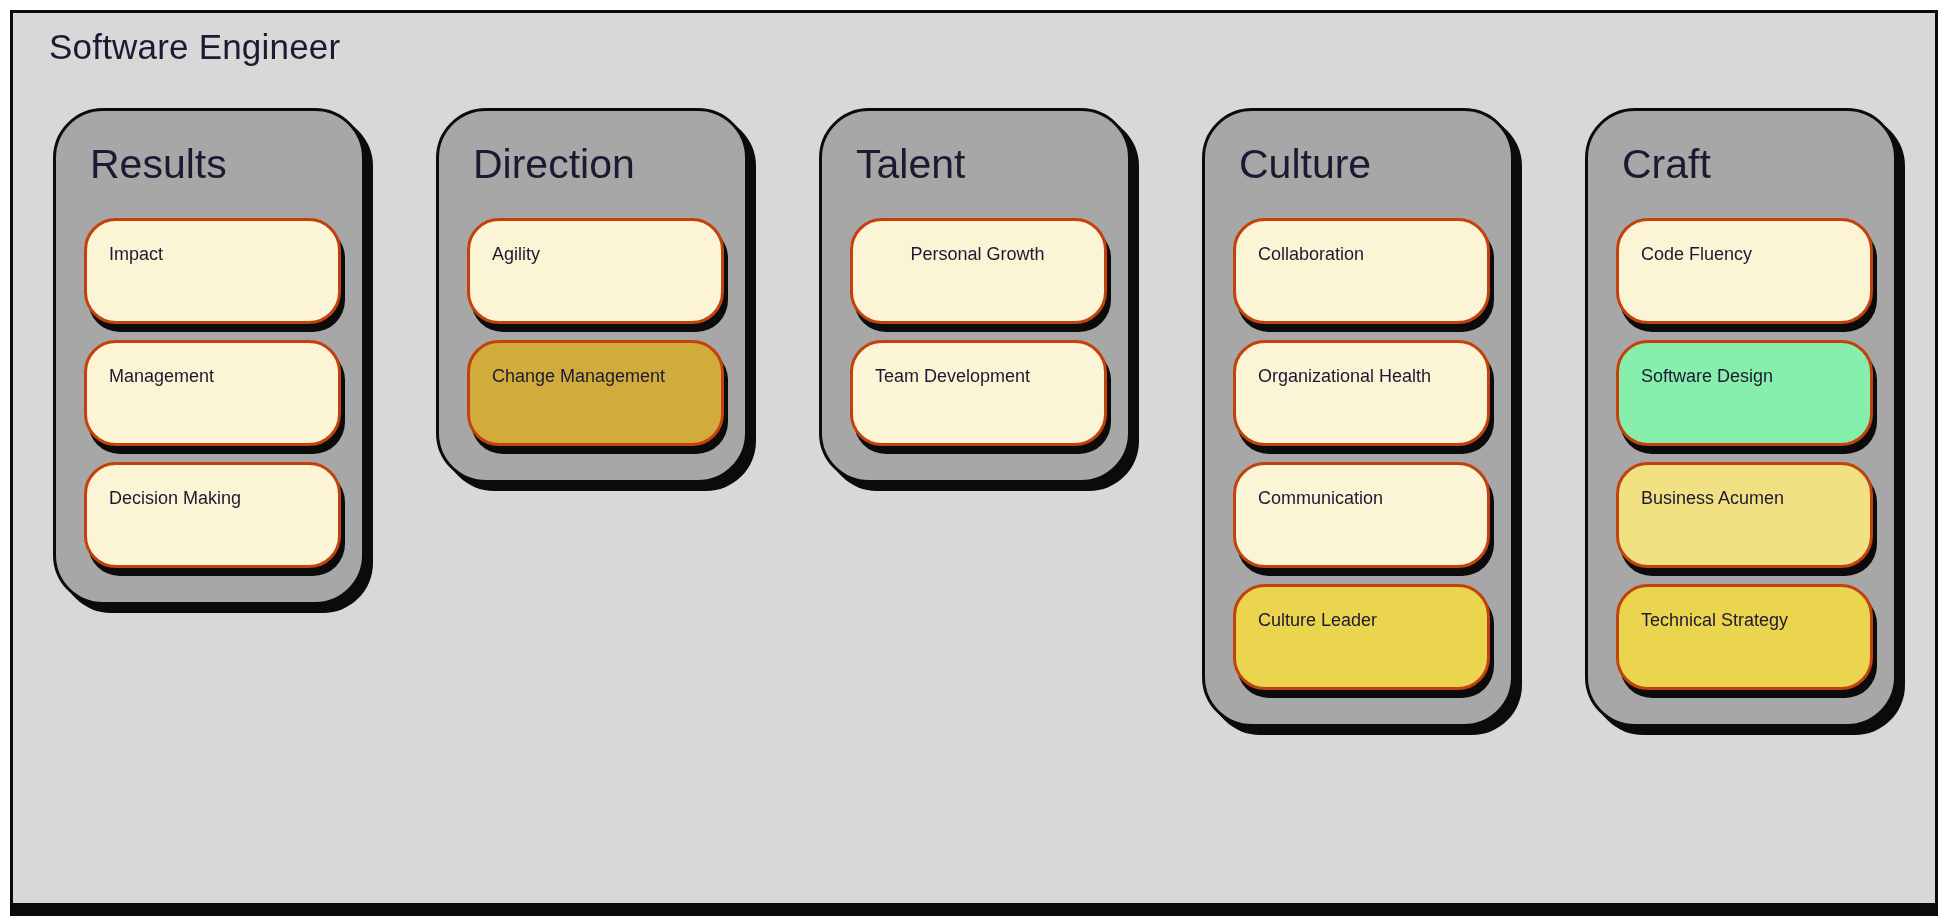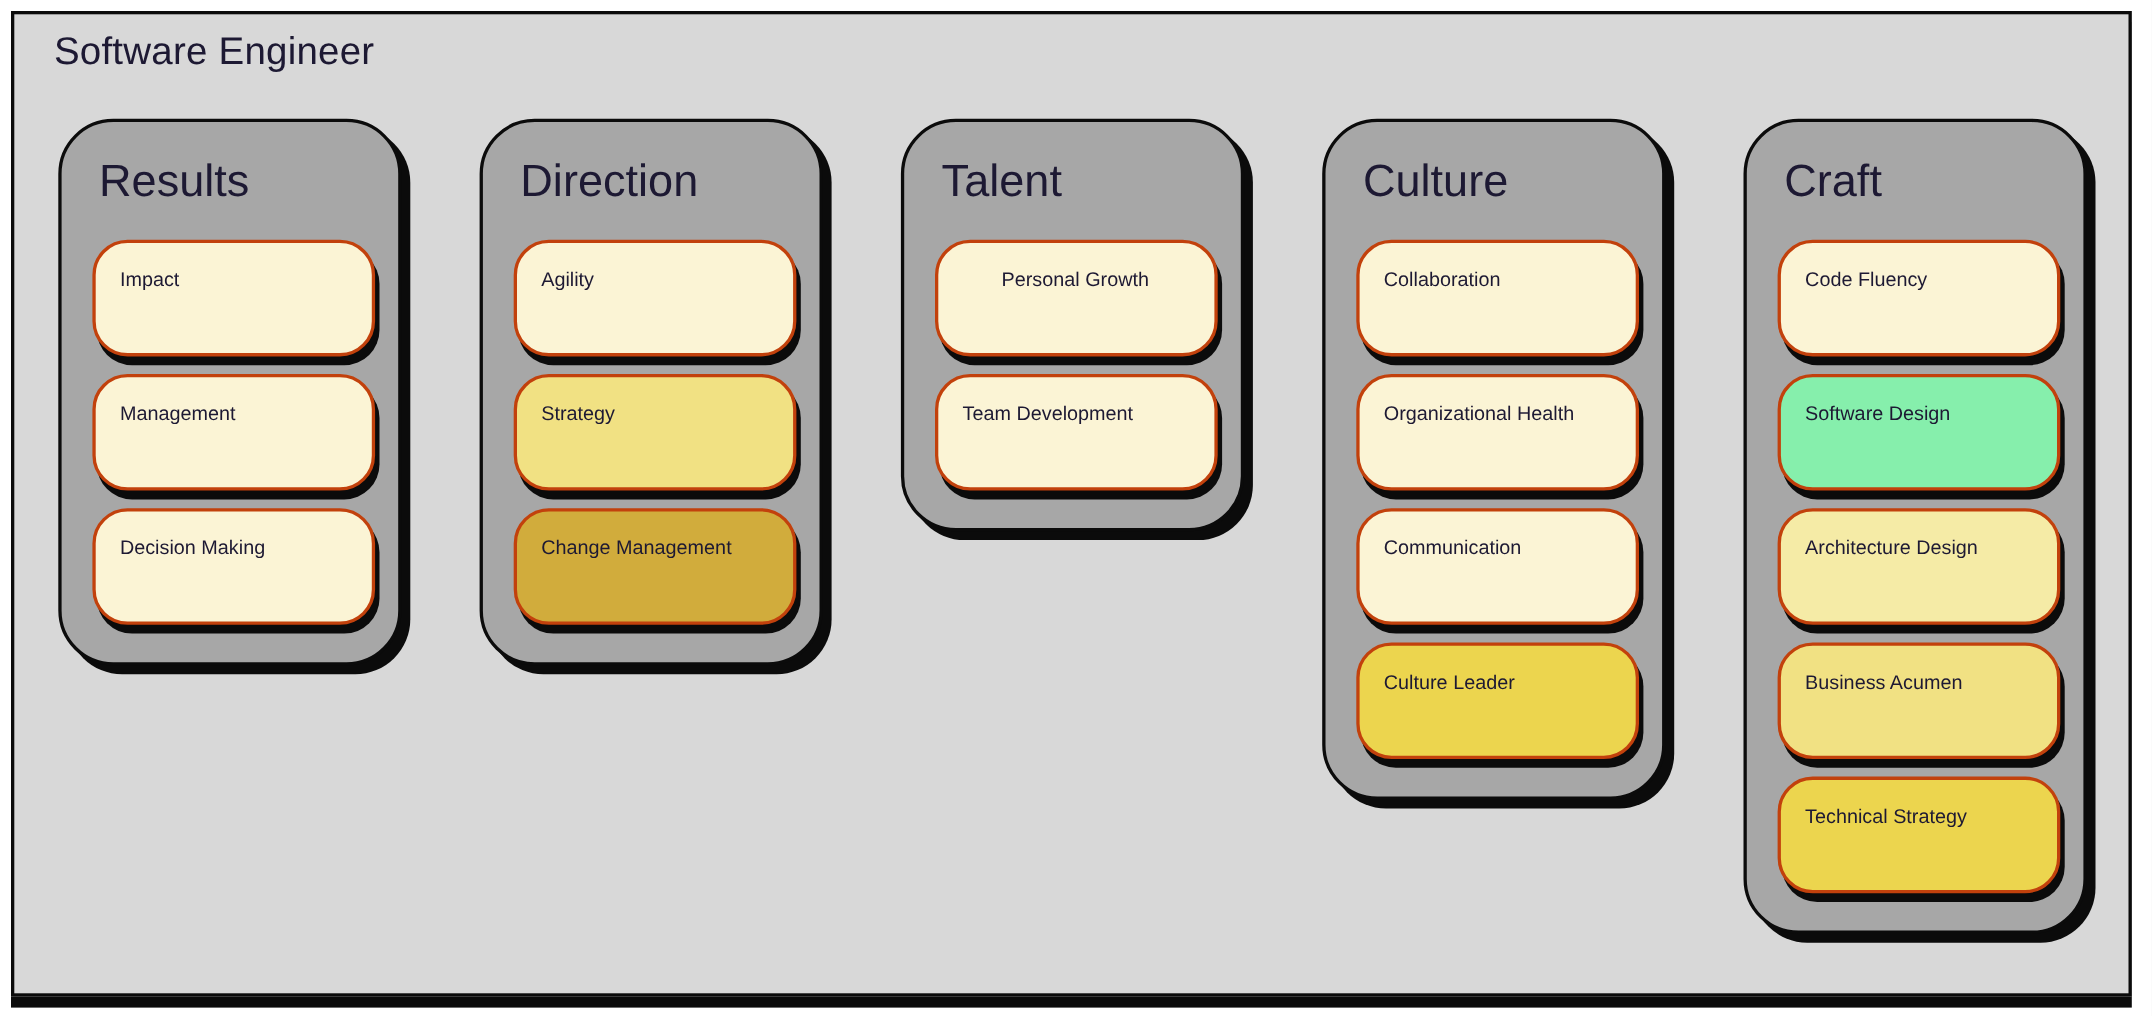--- a/index.html
+++ b/index.html
@@ -90,21 +90,20 @@
           <div class="cards">
             <div class="card" style="background: rgb(251, 244, 213);"><span>Impact</span></div>
             <div class="card" style="background: rgb(251, 244, 213);"><span>Management</span></div>
             <div class="card" style="background: rgb(251, 244, 213);"><span>Decision Making</span></div>
           </div>
         </section>
         <section class="column">
           <h2 class="column-title">Direction</h2>
           <div class="cards">
             <div class="card" style="background: rgb(251, 244, 213);"><span>Agility</span></div>
-            <div class="card" style="background: rgb(241, 225, 131);"><span>Strategy</span></div>
             <div class="card" style="background: rgb(209, 172, 60);"><span>Change Management</span></div>
           </div>
         </section>
         <section class="column">
           <h2 class="column-title">Talent</h2>
           <div class="cards">
             <div class="card" style="background: rgb(251, 244, 213); text-align: center;"><span>Personal Growth</span></div>
             <div class="card" style="background: rgb(251, 244, 213);"><span>Team Development</span></div>
           </div>
         </section>
@@ -115,20 +114,19 @@
             <div class="card" style="background: rgb(251, 244, 213);"><span>Organizational Health</span></div>
             <div class="card" style="background: rgb(251, 244, 213);"><span>Communication</span></div>
             <div class="card" style="background: rgb(236, 213, 78);"><span>Culture Leader</span></div>
           </div>
         </section>
         <section class="column">
           <h2 class="column-title">Craft</h2>
           <div class="cards">
             <div class="card" style="background: rgb(251, 244, 213);"><span>Code Fluency</span></div>
             <div class="card" style="background: #86efac;"><span>Software Design</span></div>
-            <div class="card" style="background: rgb(245, 235, 166);"><span>Architecture Design</span></div>
             <div class="card" style="background: rgb(241, 225, 131);"><span>Business Acumen</span></div>
             <div class="card" style="background: rgb(236, 213, 78);"><span>Technical Strategy</span></div>
           </div>
         </section>
       </div>
   </div>
 </div>
 
 </body></html>

